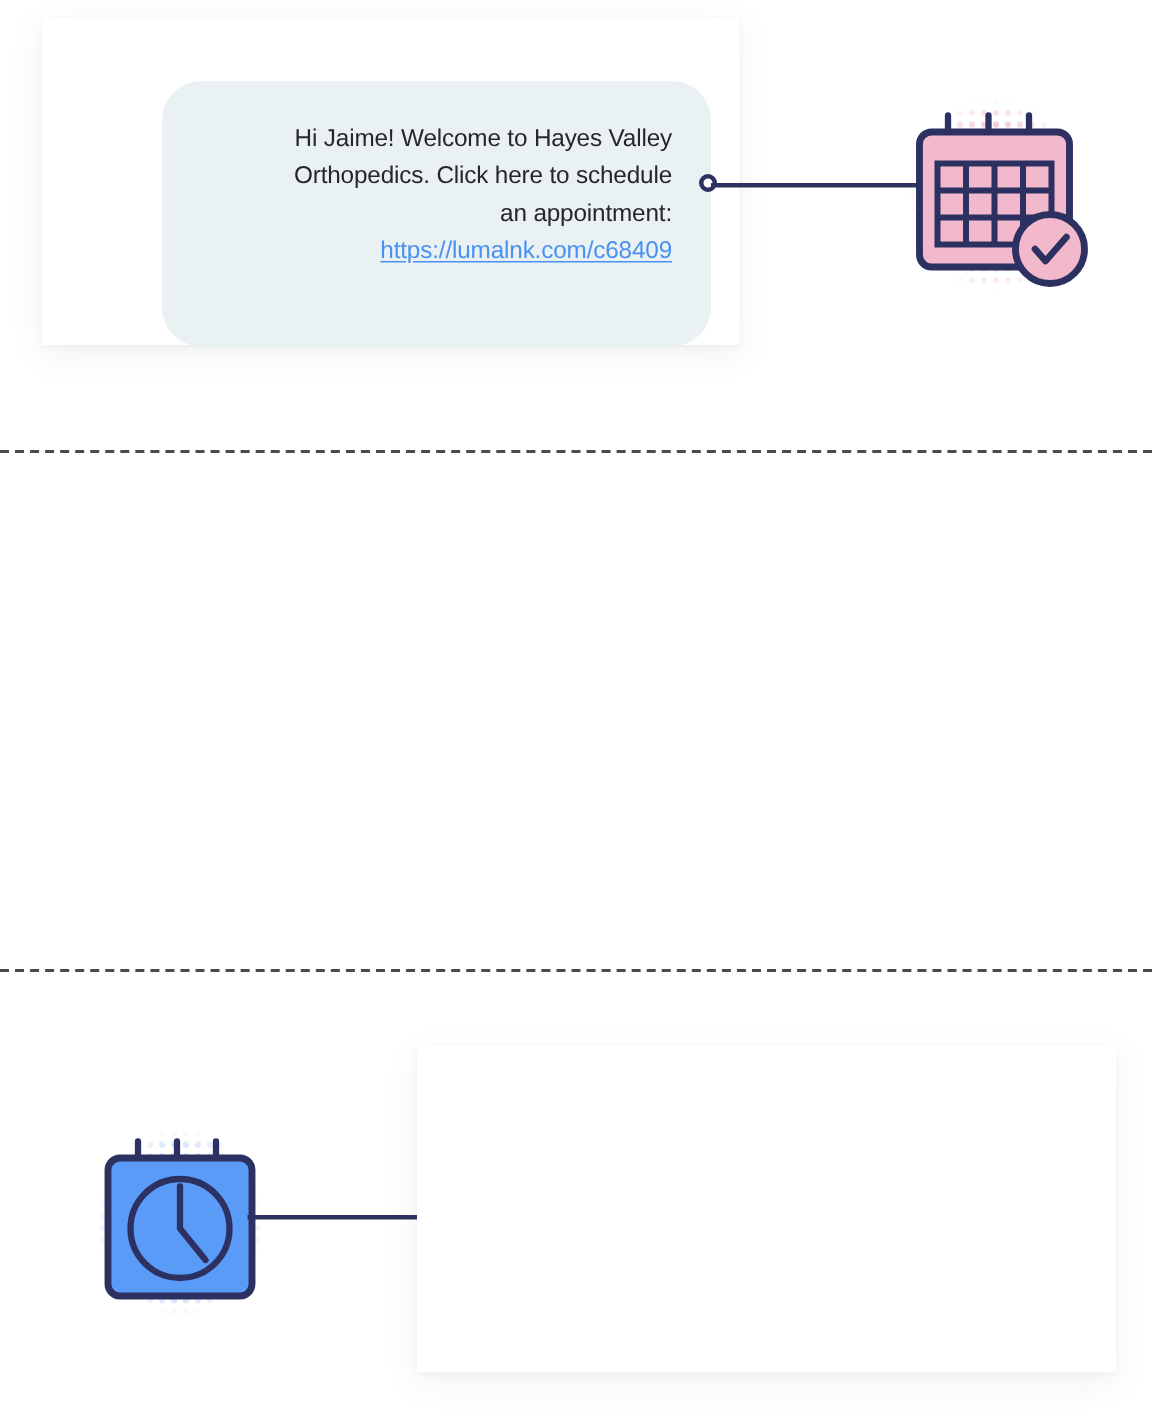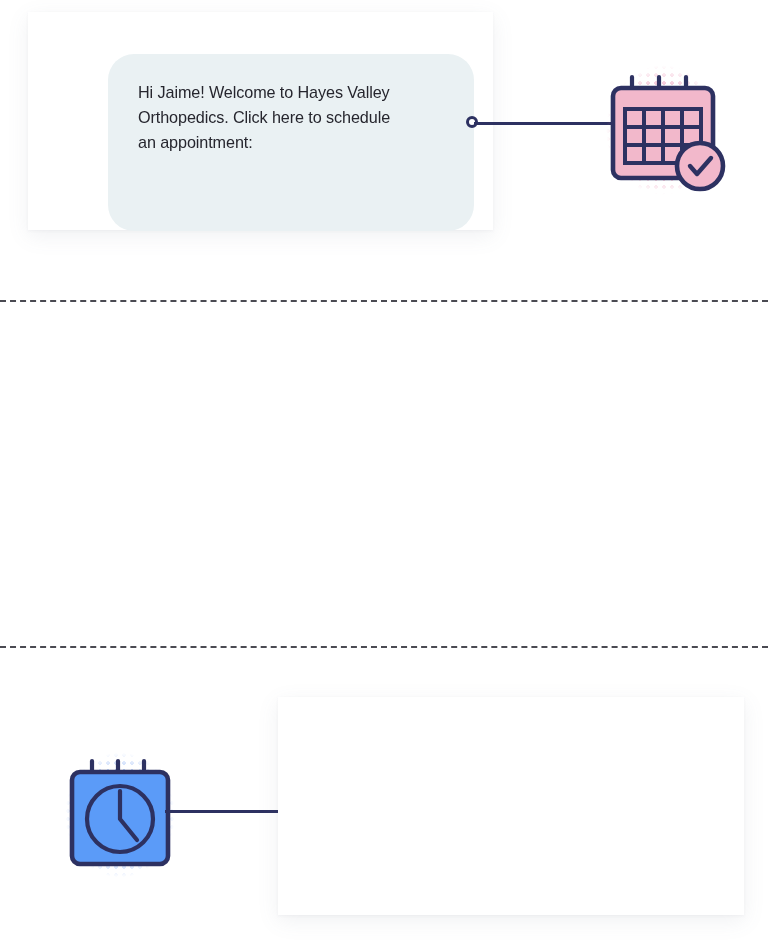--- a/index.html
+++ b/index.html
@@ -53,21 +53,21 @@
   #card-reminder { left: 278px; top: 367px; width: 466px; height: 218px; }
 
   
   .bubble {
     position: absolute;
     background: #eaf1f3;
     border-radius: 26px;
     box-sizing: border-box;
     padding: 26px 26px 26px 30px;
   }
-  #bubble-welcome  { left: 80px;  top: 42px;  width: 366px; height: 177px; }
+  #bubble-welcome  { left: 80px;  top: 42px;  width: 366px; height: 177px; text-align: right; }
 
   .bubble-text {
     margin: 0;
     font-size: 16.2px;
     line-height: 25px;
     color: #26262e;
     letter-spacing: -0.1px;
     white-space: pre-line;
   }
   .bubble-link {
@@ -147,20 +147,21 @@
 
 <div class="stage">
 
   <div class="section" id="section-welcome">
 
     <div class="msg-card" id="card-welcome">
       <div class="bubble" id="bubble-welcome">
         <p class="bubble-text">Hi Jaime! Welcome to Hayes Valley
 Orthopedics. Click here to schedule
 an appointment:</p>
+        <a class="bubble-link" href="#">https://lumalnk.com/c68409</a>
       </div>
     </div>
 
     <div class="connector" id="connector-welcome">
       <span class="knob"></span>
       <span class="line"></span>
     </div>
 
     <div class="illus" id="illus-calendar-check">
       <div class="halftone pink"></div>

